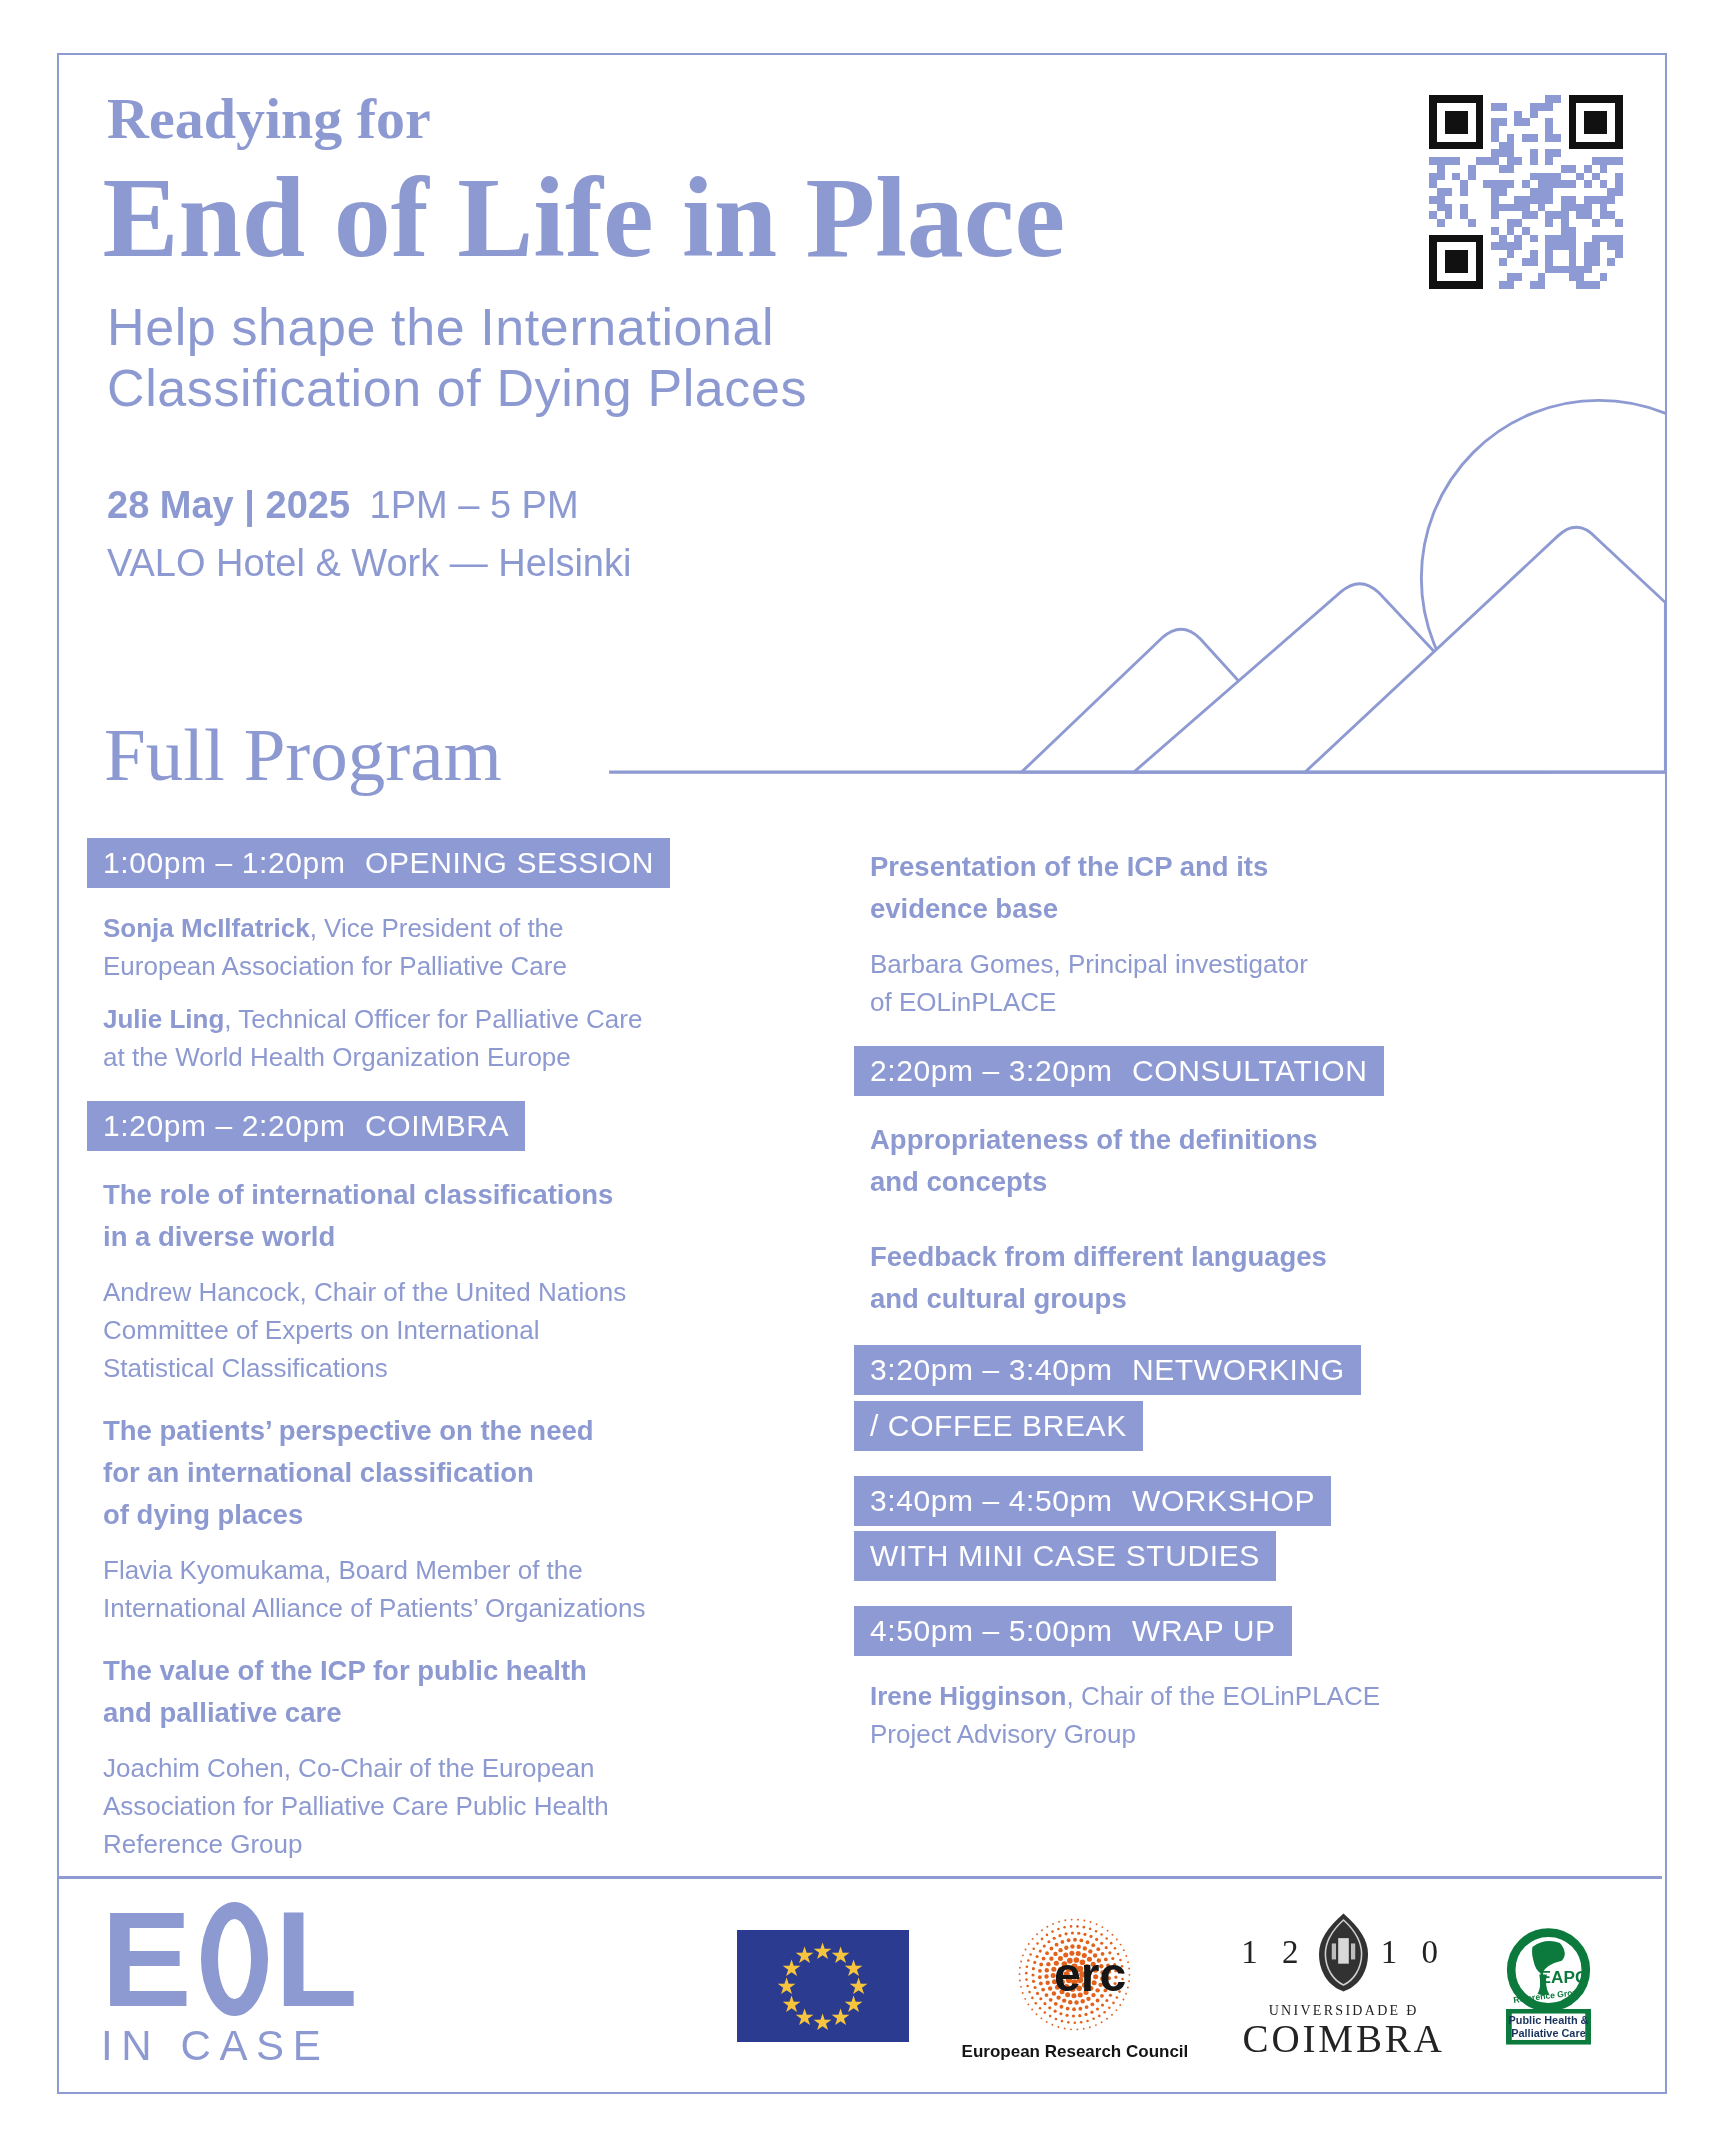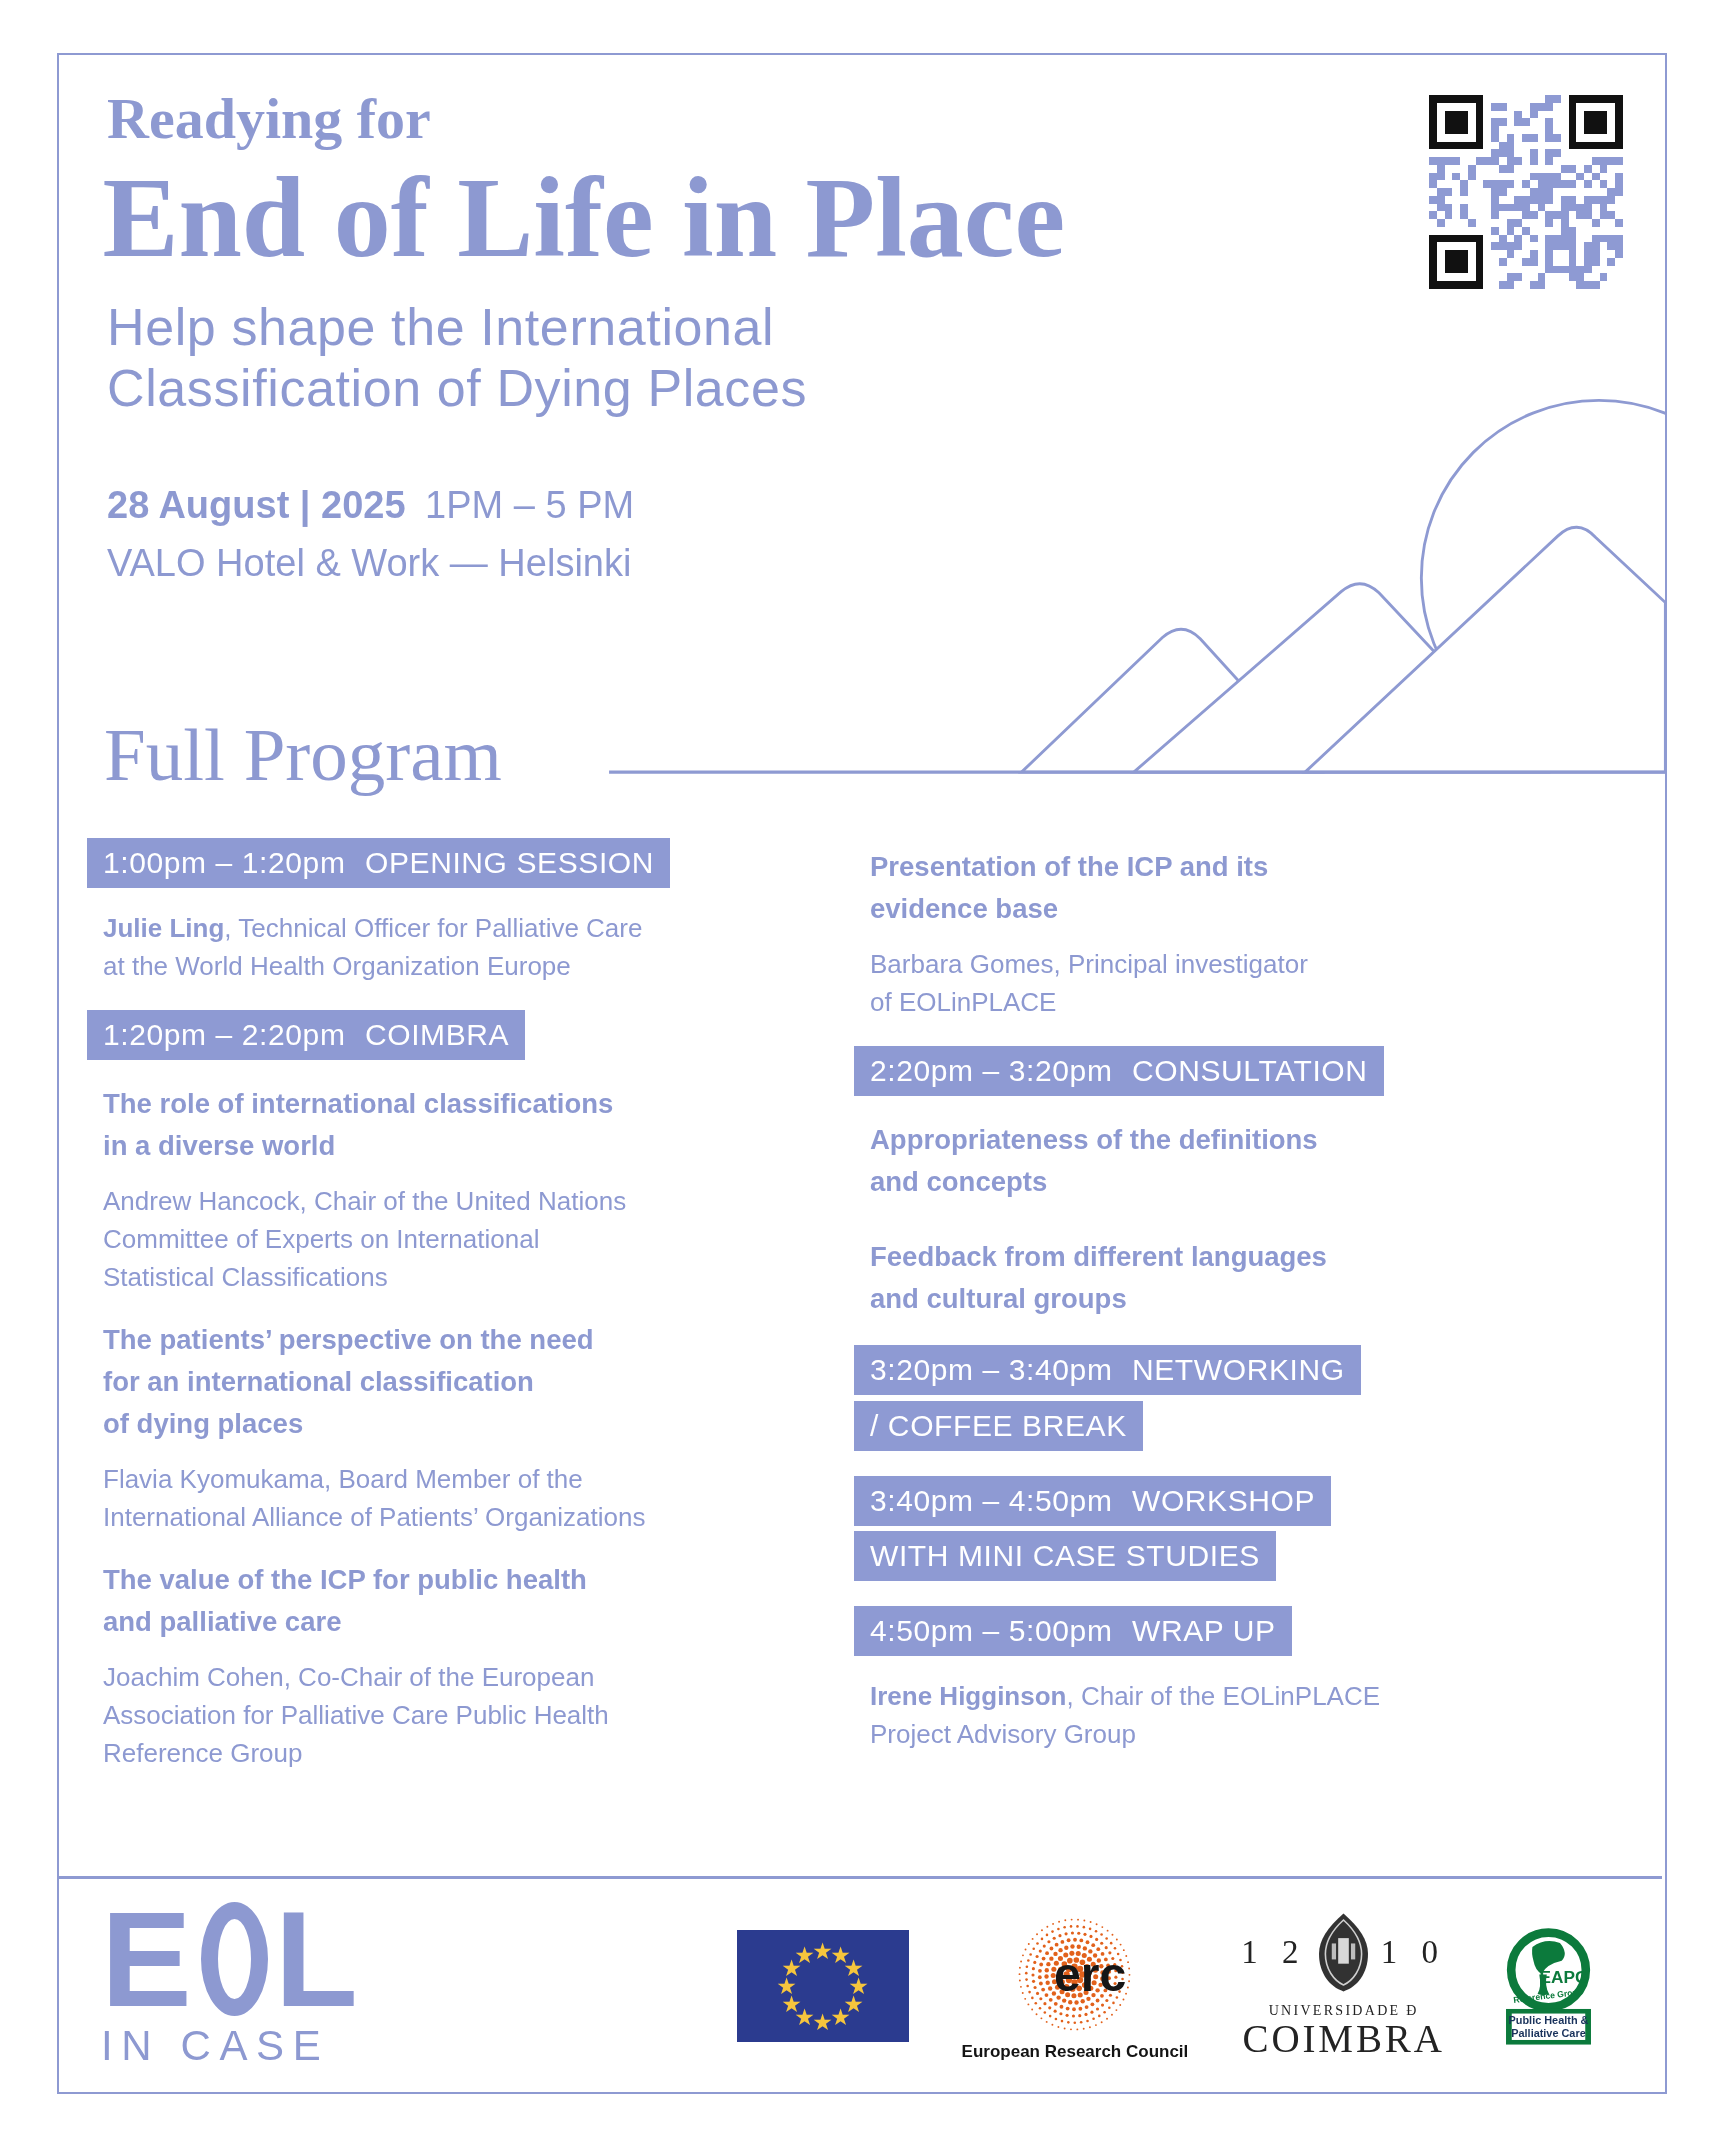--- a/index.html
+++ b/index.html
@@ -69,21 +69,21 @@
 </head>
 <body>
 
 <div class="poster-frame"></div>
 
 <div class="header-block">
   <h2 class="kicker">Readying for</h2>
   <h1 class="main-title">End of Life in Place</h1>
   <div class="subtitle">Help shape the International
 Classification of Dying Places</div>
-  <div class="date-line"><b>28 August | 2025</b><span>1PM – 5 PM</span></div>
+  <div class="date-line"><b>28 May | 2025</b><span>1PM – 5 PM</span></div>
   <div class="venue-line">VALO Hotel &amp; Work  —  Helsinki</div>
 </div>
 
 <svg class="qr" id="qr-svg" viewBox="0 0 25 25" shape-rendering="crispEdges">
     <rect x="15" y="0" width="1" height="1" fill="#8e9ad3"></rect>
     <rect x="16" y="0" width="1" height="1" fill="#8e9ad3"></rect>
     <rect x="8" y="1" width="1" height="1" fill="#8e9ad3"></rect>
     <rect x="9" y="1" width="1" height="1" fill="#8e9ad3"></rect>
     <rect x="13" y="1" width="1" height="1" fill="#8e9ad3"></rect>
     <rect x="14" y="1" width="1" height="1" fill="#8e9ad3"></rect>
@@ -300,20 +300,22 @@
   <line x1="1062" y1="1347" x2="2906" y2="1347" stroke="#8e9ad2" stroke-width="6"></line>
 </svg>
 
 <h2 class="program-heading">Full Program</h2>
 
 <div class="program-grid">
   <div class="pcol pcol-left" id="col-left">
       <div class="session">
         <div class="bar"><span class="bar-time">1:00pm – 1:20pm</span><span class="bar-label gap">OPENING SESSION</span></div>
       </div>
+      <div class="ptext"><b>Sonja McIlfatrick</b>, Vice President of the
+European Association for Palliative Care</div>
       <div class="ptext"><b>Julie Ling</b>, Technical Officer for Palliative Care
 at the World Health Organization Europe</div>
       <div class="session">
         <div class="bar"><span class="bar-time">1:20pm – 2:20pm</span><span class="bar-label gap">COIMBRA</span></div>
       </div>
       <div class="talk">The role of international classifications
 in a diverse world</div>
       <div class="ptext">Andrew Hancock, Chair of the United Nations
 Committee of Experts on International
 Statistical Classifications</div>

